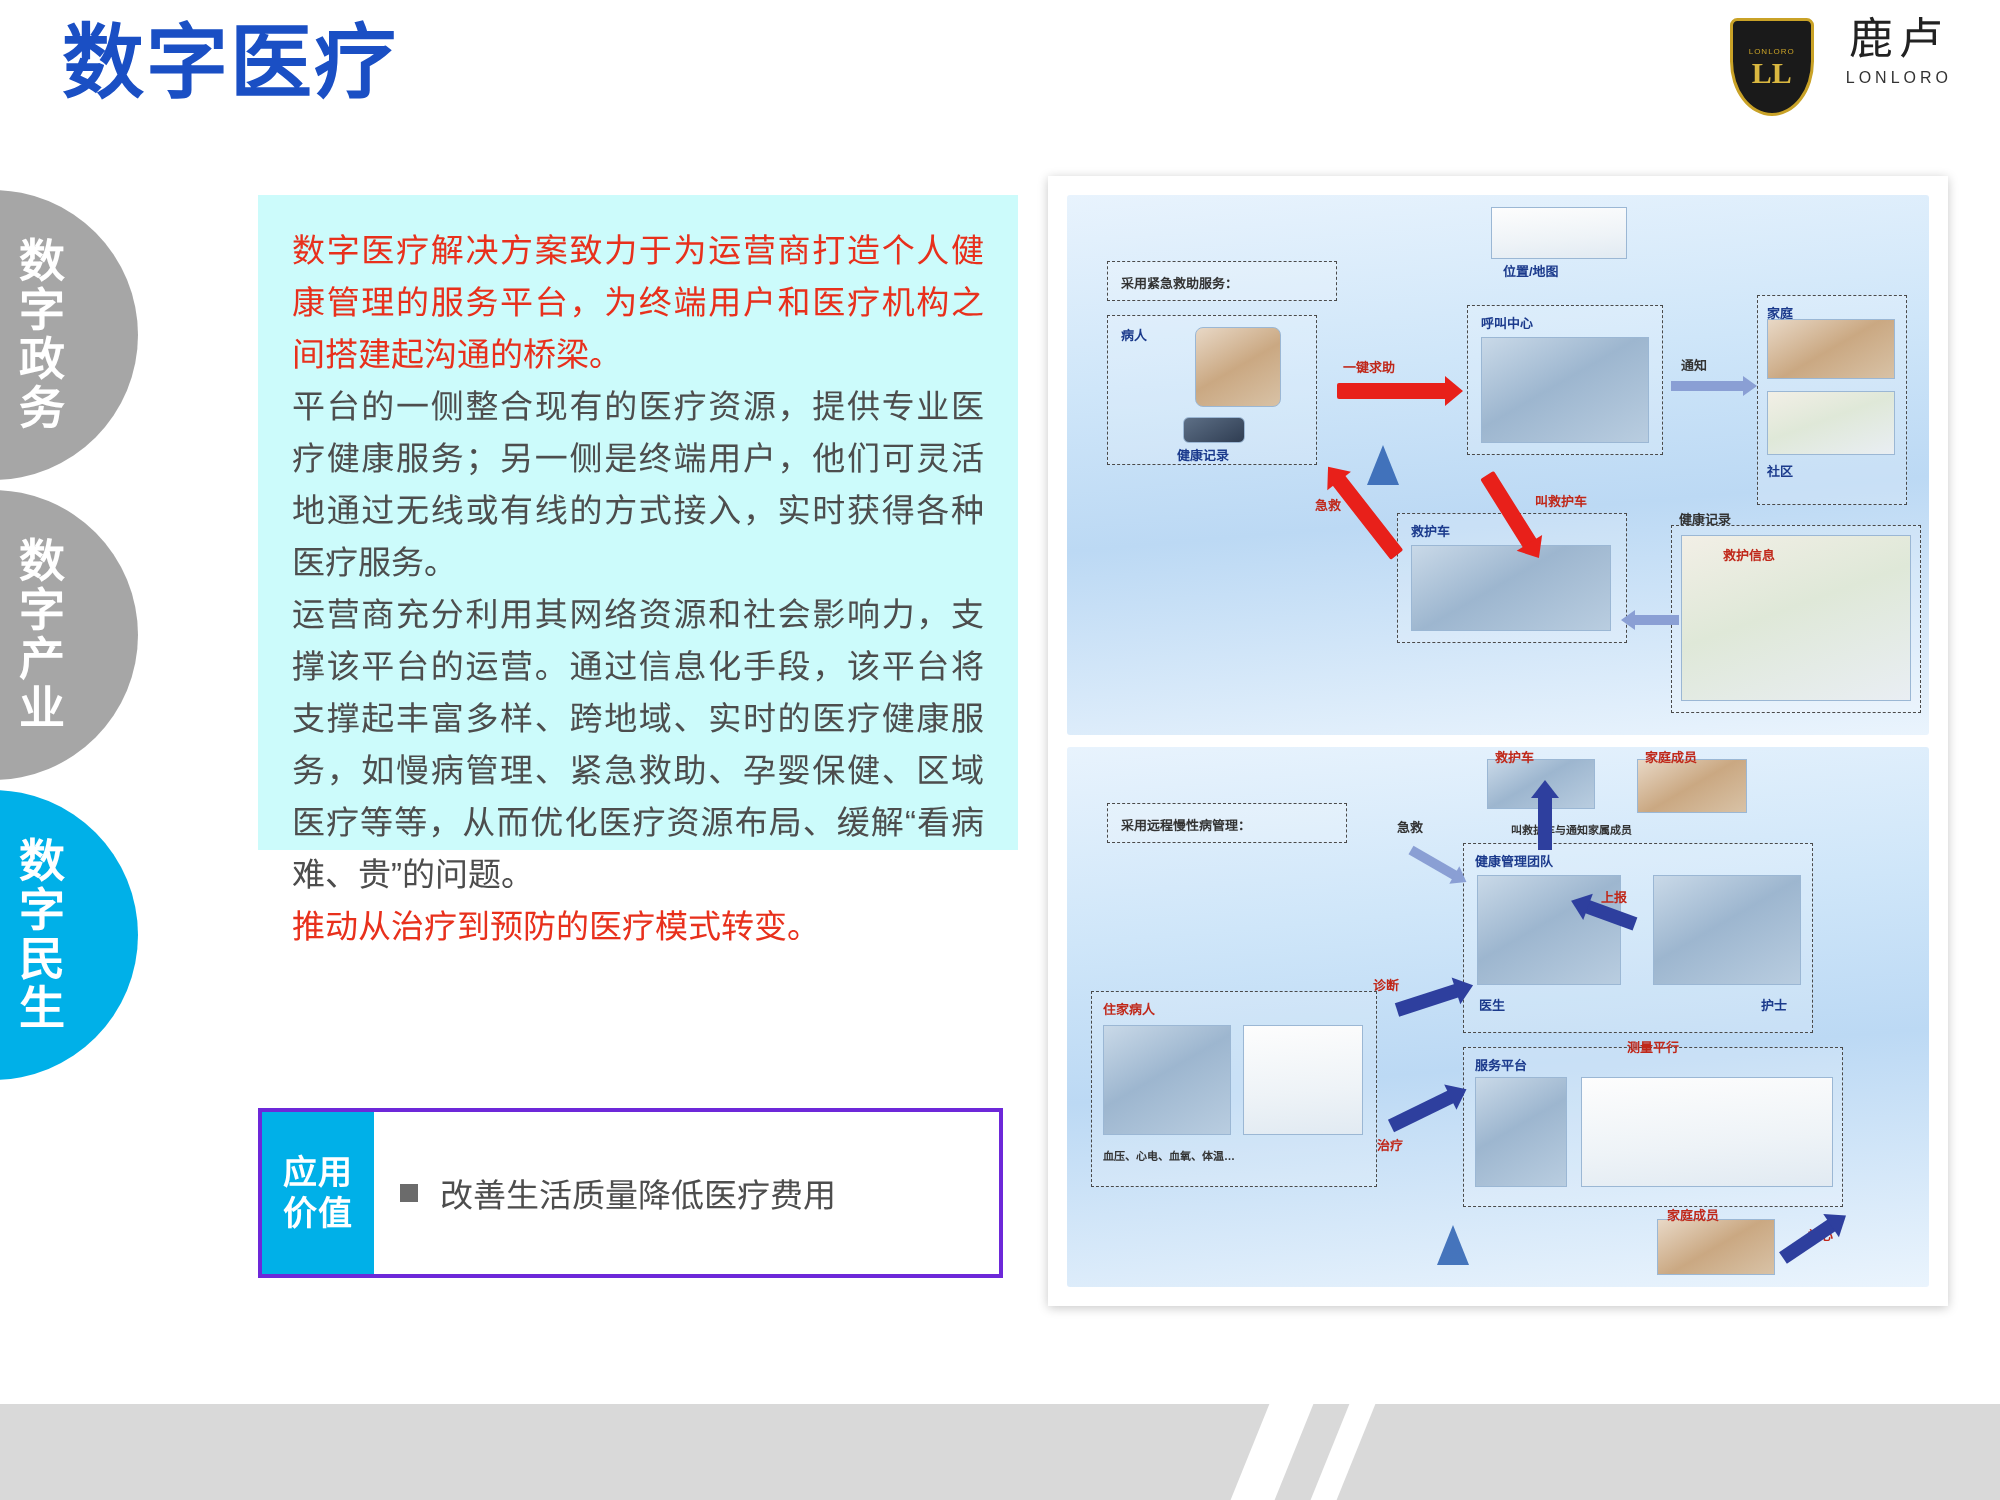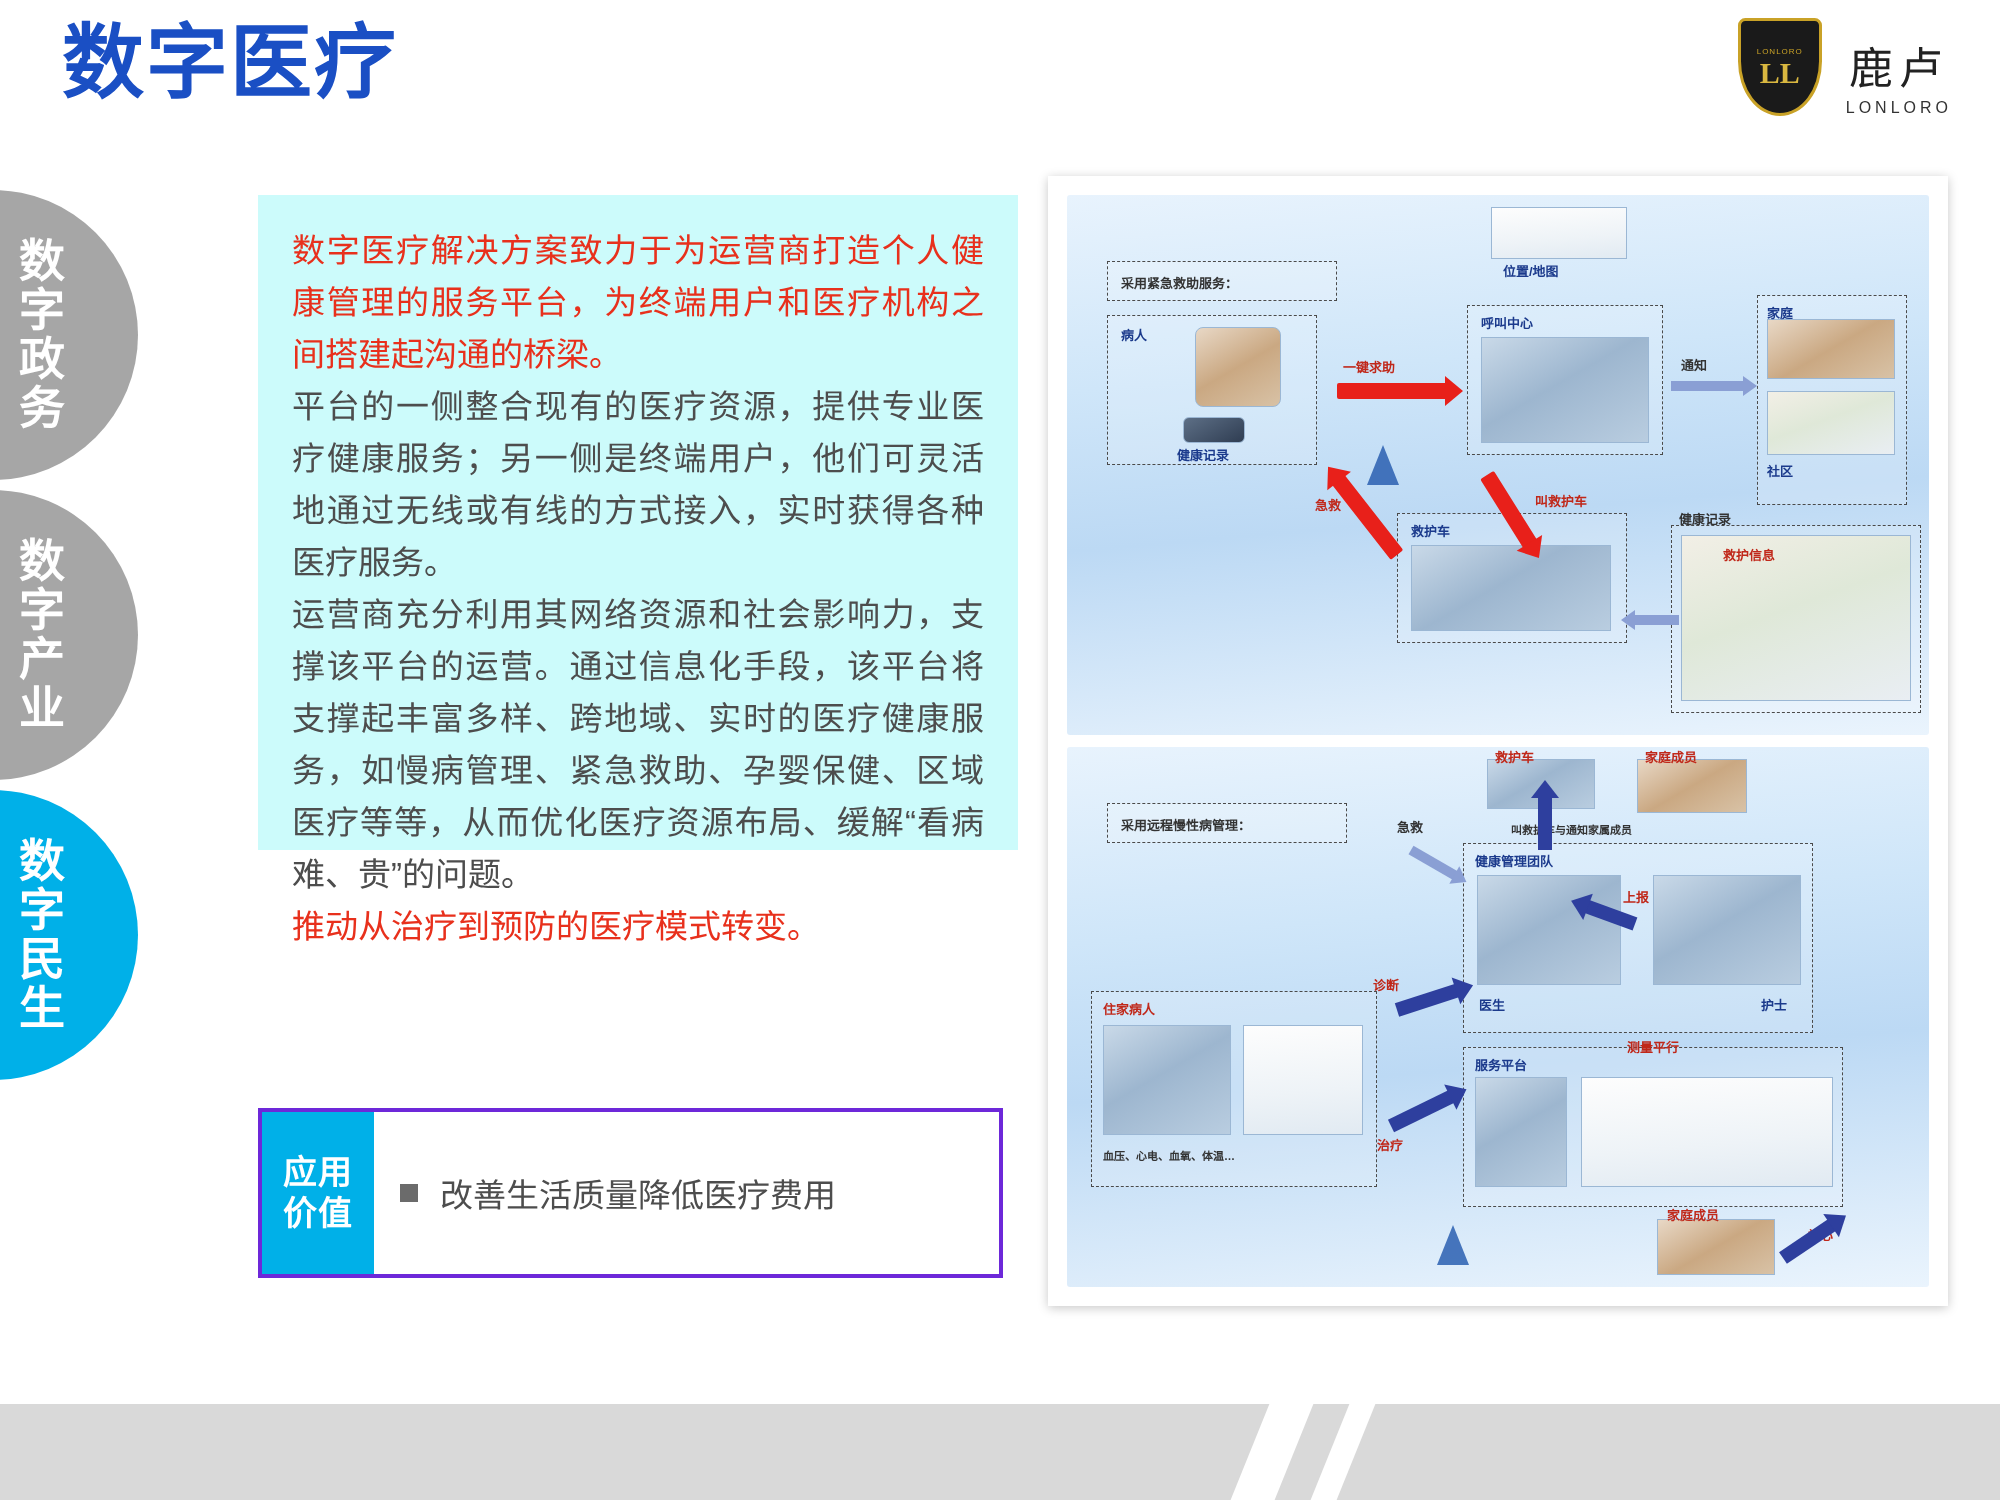--- a/index.html
+++ b/index.html
@@ -27,22 +27,22 @@
     line-height: 1.1;
     white-space: nowrap;
   }
 
   
   .logo-wrap {
     position: absolute;
     right: 48px;
     top: 18px;
     display: flex;
-    align-items: flex-end;
-    gap: 24px;
+    align-items: flex-start;
+    gap: 32px;
   }
   .logo-shield {
     width: 78px;
     height: 92px;
     background: #1a1a1a;
     border: 3px solid #c9a227;
     border-radius: 8px 8px 46px 46px / 8px 8px 60px 60px;
     display: flex;
     flex-direction: column;
     align-items: center;
@@ -413,21 +413,21 @@
     <div class="dg-photo warm" style="left:570px; top:12px; width:110px; height:54px;"></div>
     <div class="dg-label red" style="left:578px; top:0px;">家庭成员</div>
     <div class="dg-label dark" style="left:444px; top:74px; font-size:11px;">叫救护车与通知家属成员</div>
 
     <div class="dg-box" style="left:396px; top:96px; width:350px; height:190px;"></div>
     <div class="dg-label" style="left:408px; top:104px;">健康管理团队</div>
     <div class="dg-photo" style="left:410px; top:128px; width:144px; height:110px;"></div>
     <div class="dg-label" style="left:412px; top:248px;">医生</div>
     <div class="dg-photo" style="left:586px; top:128px; width:148px; height:110px;"></div>
     <div class="dg-label" style="left:694px; top:248px;">护士</div>
-    <div class="dg-label red" style="left:556px; top:140px;">上报</div>
+    <div class="dg-label red" style="left:534px; top:140px;">上报</div>
     <div class="arrow-navy" style="left:568px; top:170px; width:54px; transform:rotate(200deg); transform-origin:left center;"></div>
 
     <div class="dg-box" style="left:24px; top:244px; width:286px; height:196px;"></div>
     <div class="dg-label red" style="left:36px; top:252px;">住家病人</div>
     <div class="dg-photo" style="left:36px; top:278px; width:128px; height:110px;"></div>
     <div class="dg-photo screen" style="left:176px; top:278px; width:120px; height:110px;"></div>
     <div class="dg-label dark" style="left:36px; top:400px; font-size:11px;">血压、心电、血氧、体温…</div>
 
     <div class="dg-box" style="left:396px; top:300px; width:380px; height:160px;"></div>
     <div class="dg-label" style="left:408px; top:308px;">服务平台</div>

